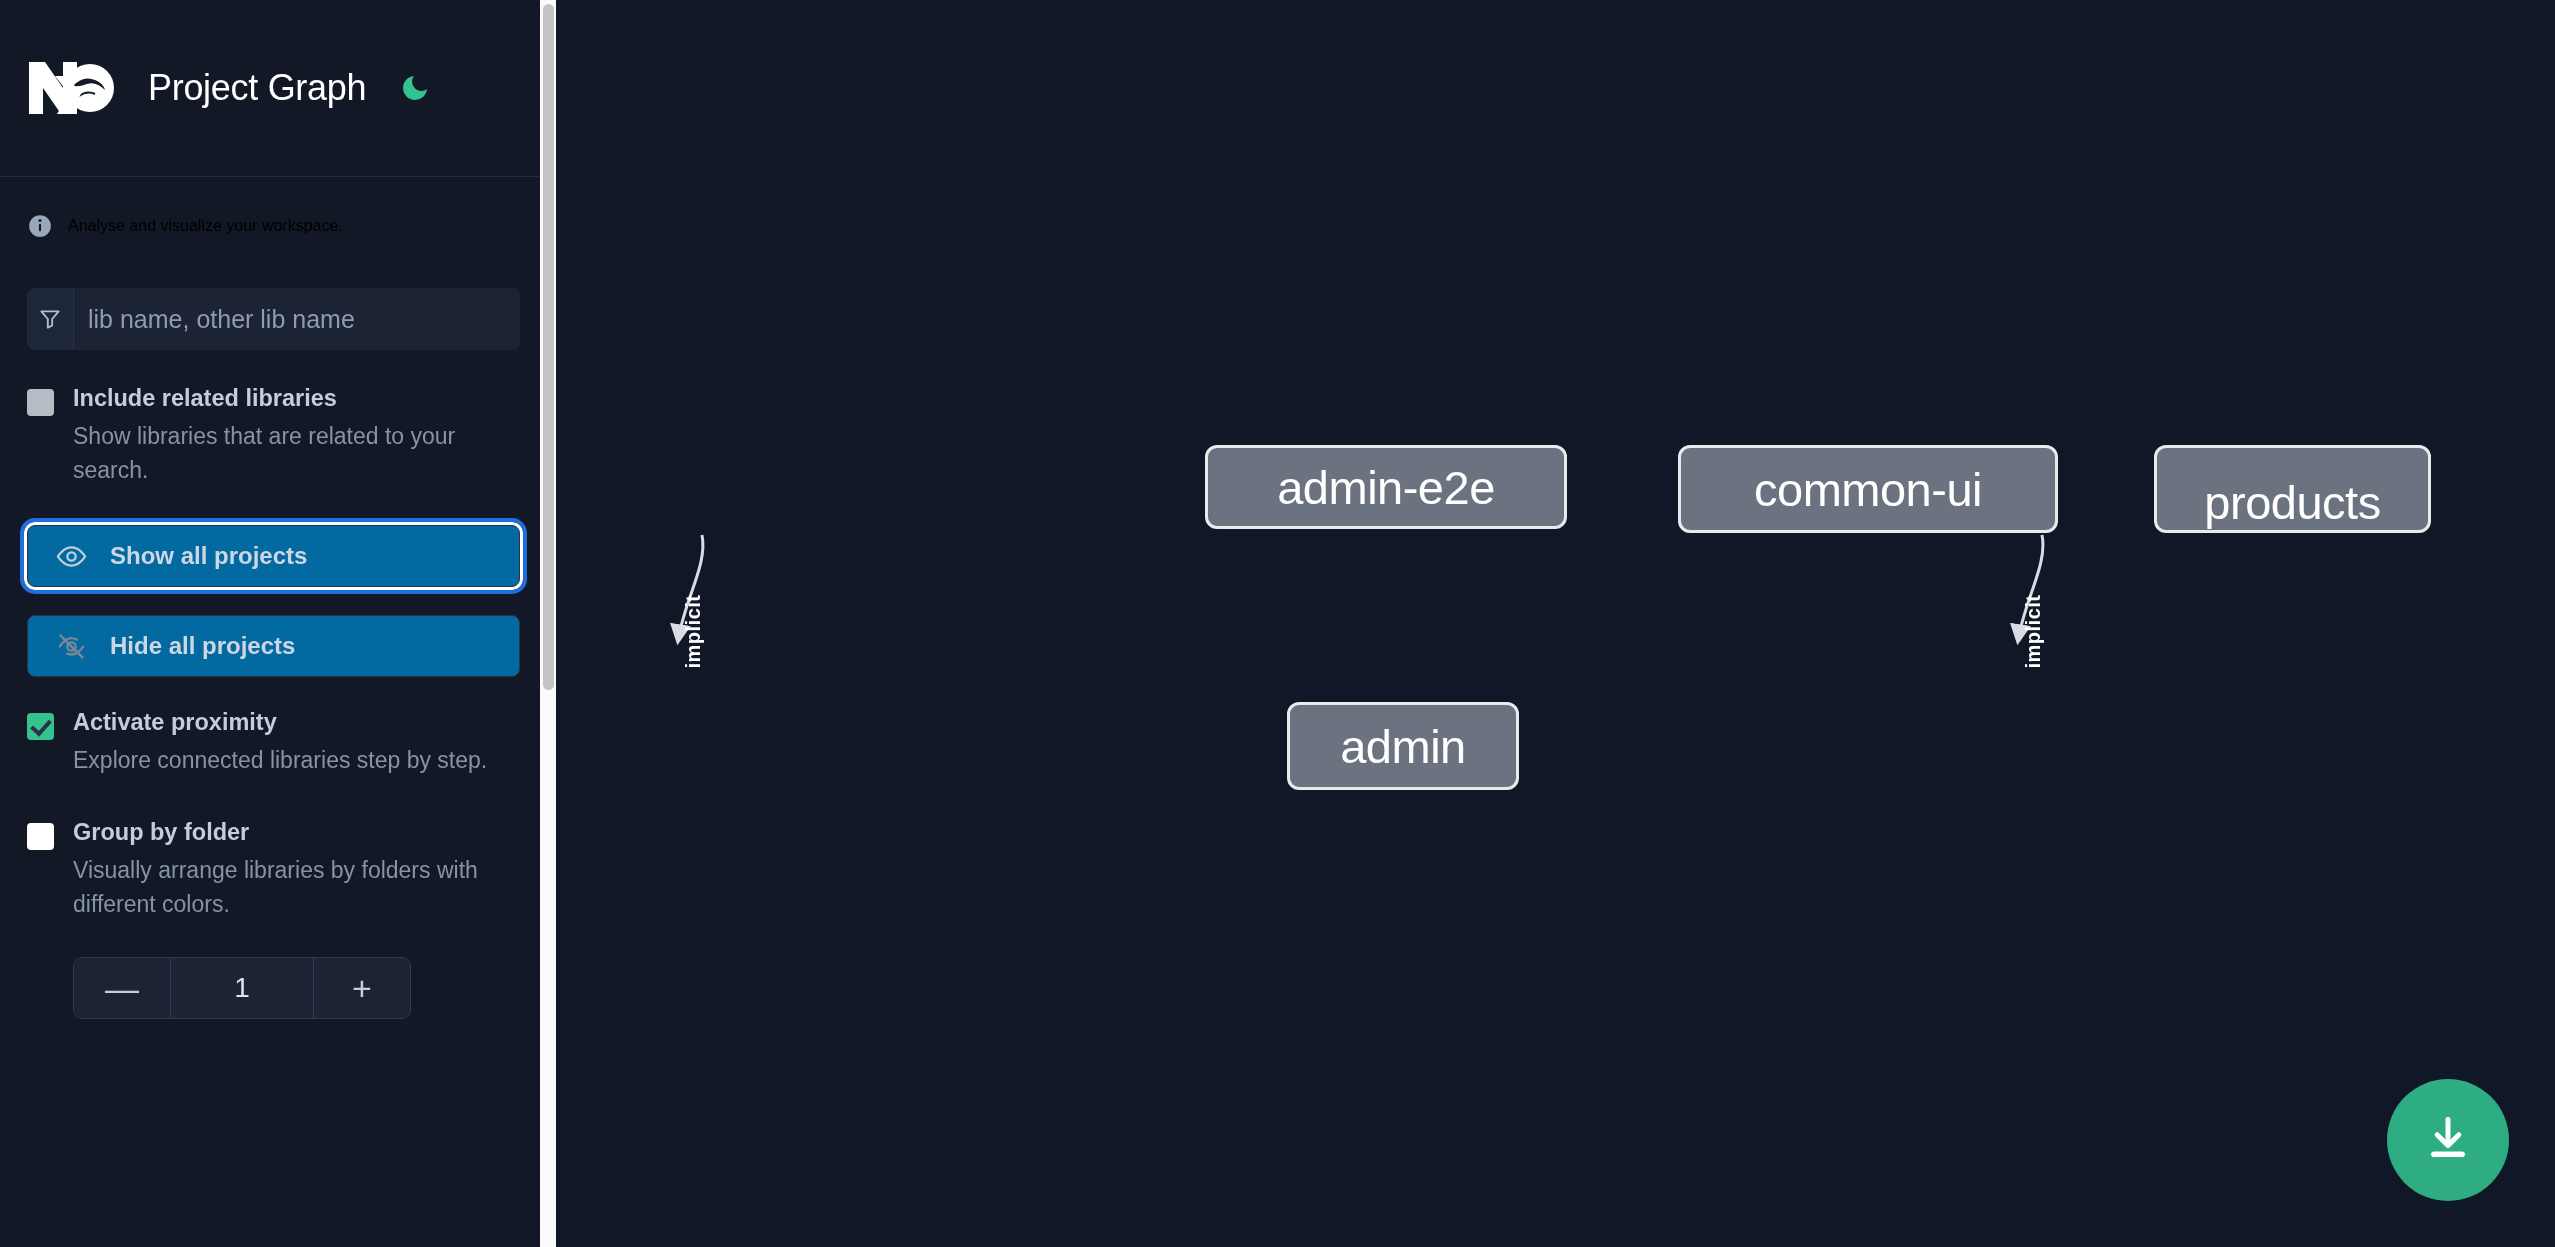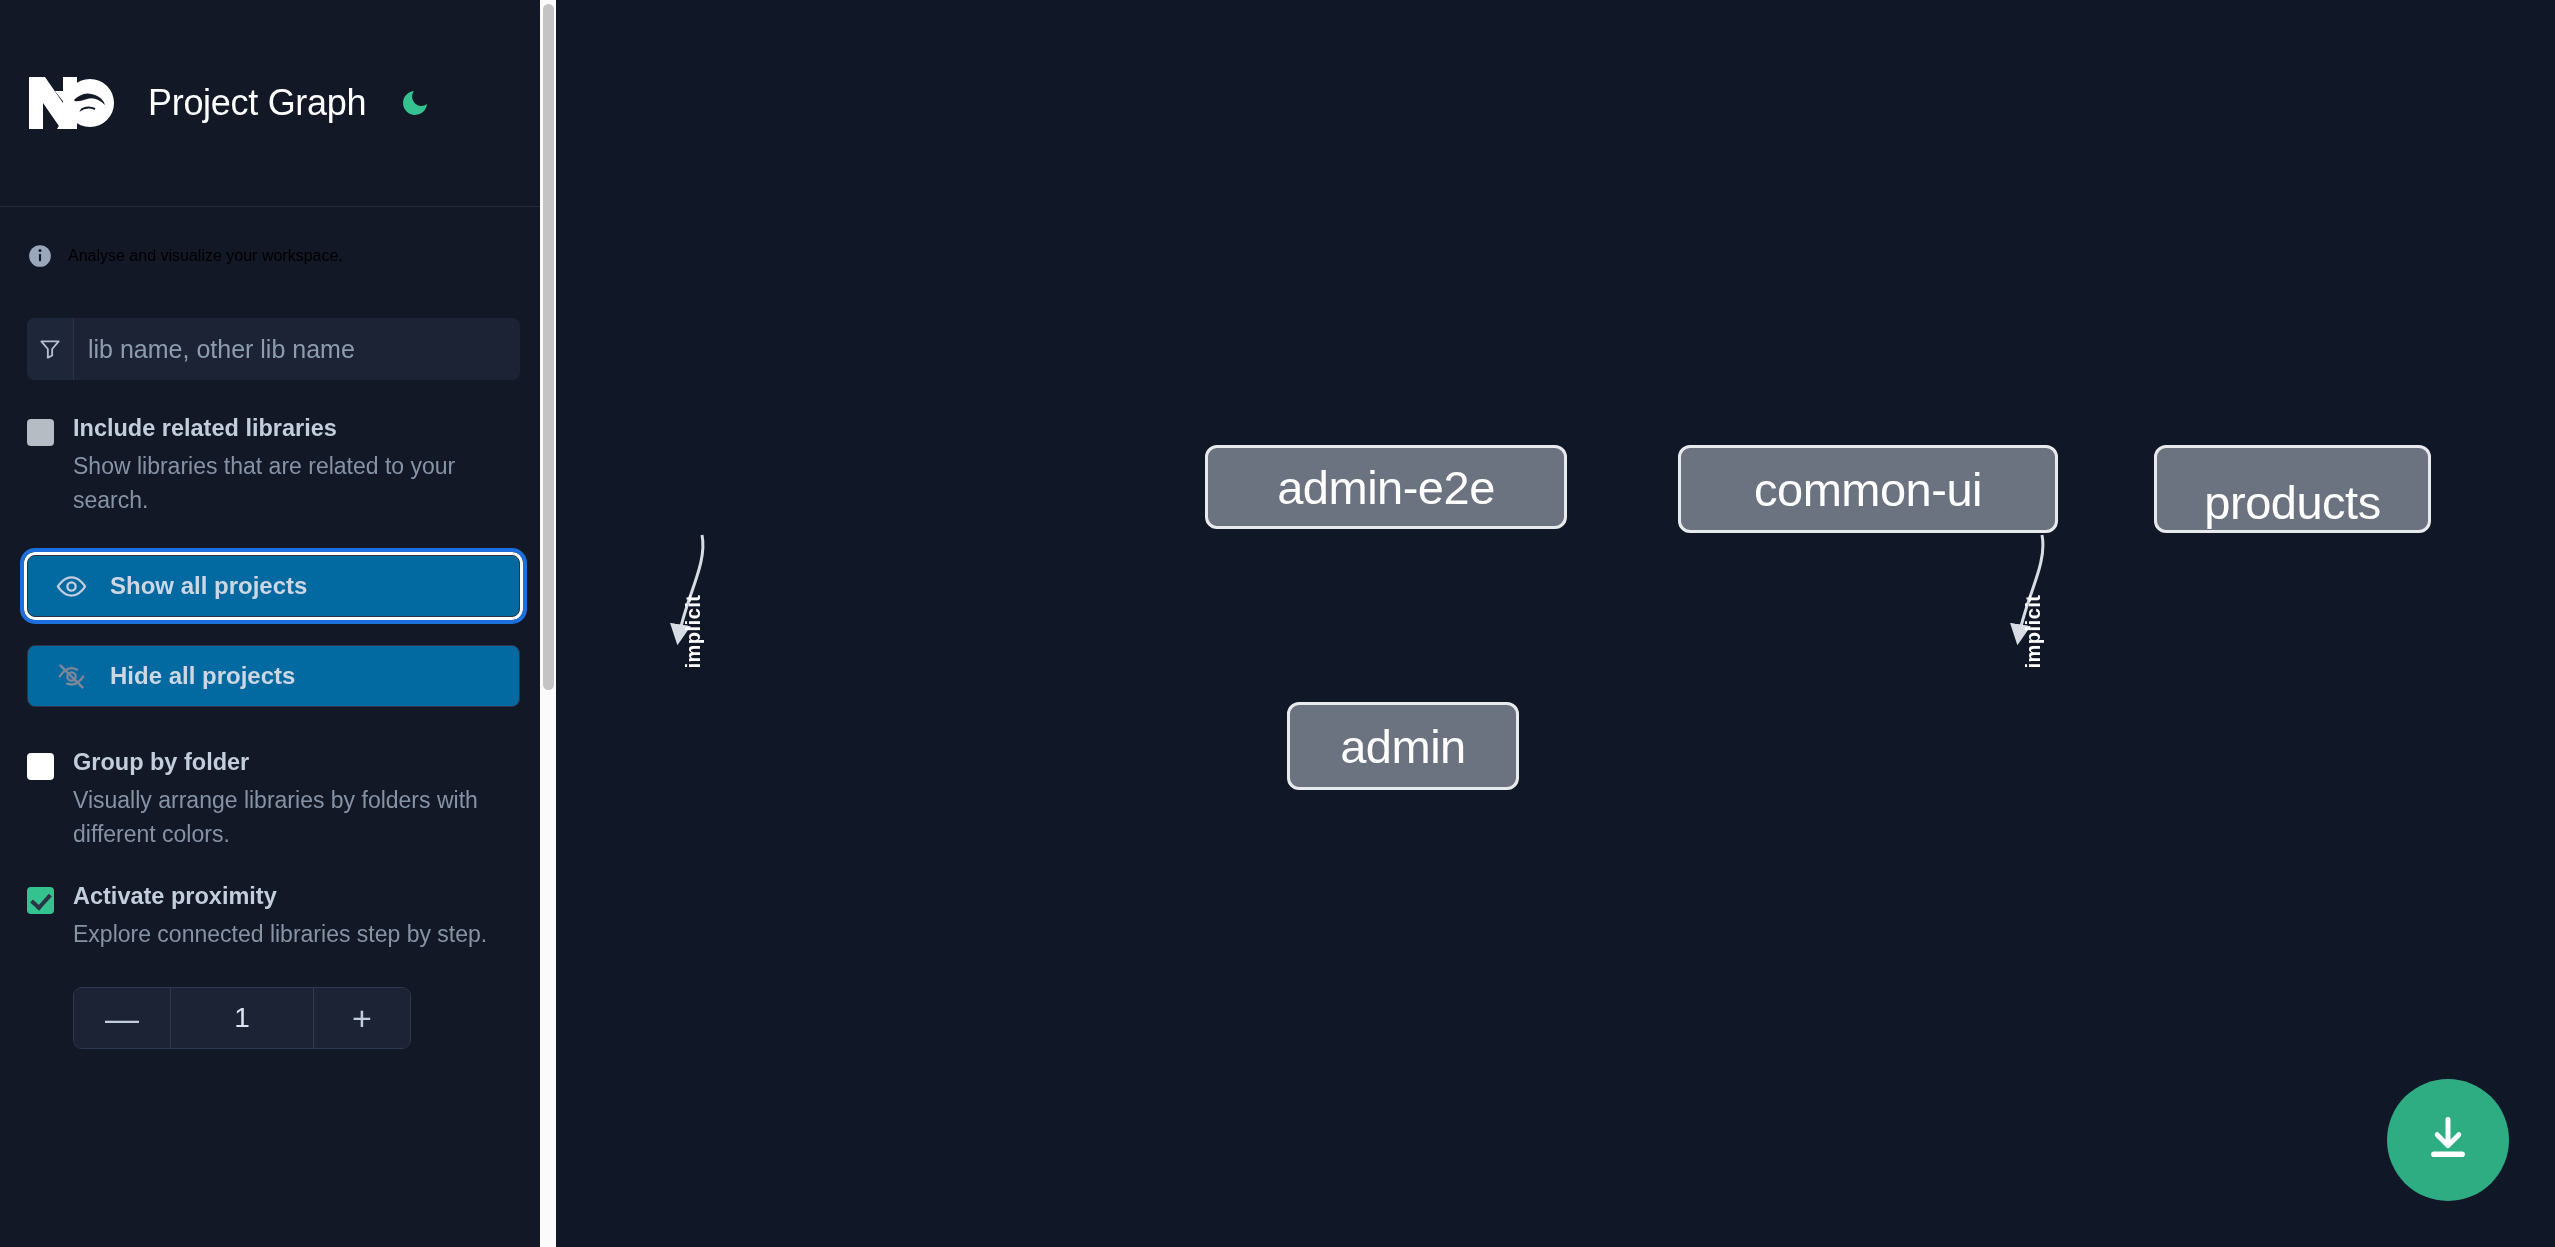--- a/index.html
+++ b/index.html
@@ -15,21 +15,21 @@
   .sidebar {
     position: relative;
     width: 556px; height: 1247px;
     background: #121826;
     flex: 0 0 556px;
     overflow: hidden;
   }
   .sb-inner { width: 540px; height: 1247px; position: relative; }
 
   .sb-header {
-    height: 207px;
+    height: 177px;
     display: flex; align-items: center;
     padding-left: 27px;
     border-bottom: 1px solid #232b3b;
   }
   .nx-logo { width: 93px; height: 60px; flex: 0 0 93px; }
   .app-title {
     margin-left: 28px;
     color: #ffffff;
     font-size: 36px;
     font-weight: 500;
@@ -272,34 +272,34 @@
           <span class="btn-eye">
             <svg viewBox="0 0 24 24" width="31" height="31" aria-hidden="true">
               <path d="M3 12S6.8 5.5 12 5.5c1.6 0 3 .5 4.3 1.2M21 12s-1.4 2.6-4 4.4c-1.4 1-3.1 1.8-5 1.8-1.2 0-2.3-.3-3.3-.7" fill="none" stroke="#7d8798" stroke-width="1.8" stroke-linecap="round"></path>
               <circle cx="12" cy="12" r="3.2" fill="none" stroke="#7d8798" stroke-width="1.8"></circle>
               <line x1="3.5" y1="3.5" x2="20.5" y2="20.5" stroke="#7d8798" stroke-width="1.9" stroke-linecap="round"></line>
             </svg>
           </span>
           <span>Hide all projects</span>
         </div>
 
+        <div class="opt-block" style="margin-top:32px">
+          <div class="opt-row">
+            <span class="cb checked"></span>
+            <span class="opt-label">Activate proximity</span>
+          </div>
+          <div class="opt-desc">Explore connected libraries step by step.</div>
+        </div>
+
         <div class="opt-block" style="margin-top:42px">
           <div class="opt-row">
             <span class="cb unchecked"></span>
             <span class="opt-label">Group by folder</span>
           </div>
           <div class="opt-desc">Visually arrange libraries by folders with different colors.</div>
-        </div>
-
-        <div class="opt-block" style="margin-top:32px">
-          <div class="opt-row">
-            <span class="cb checked"></span>
-            <span class="opt-label">Activate proximity</span>
-          </div>
-          <div class="opt-desc">Explore connected libraries step by step.</div>
         </div>
 
         <div class="stepper">
           <div class="step-btn minus">—</div>
           <div class="step-val">1</div>
           <div class="step-btn plus">+</div>
         </div>
 
       </div>
     </div>

